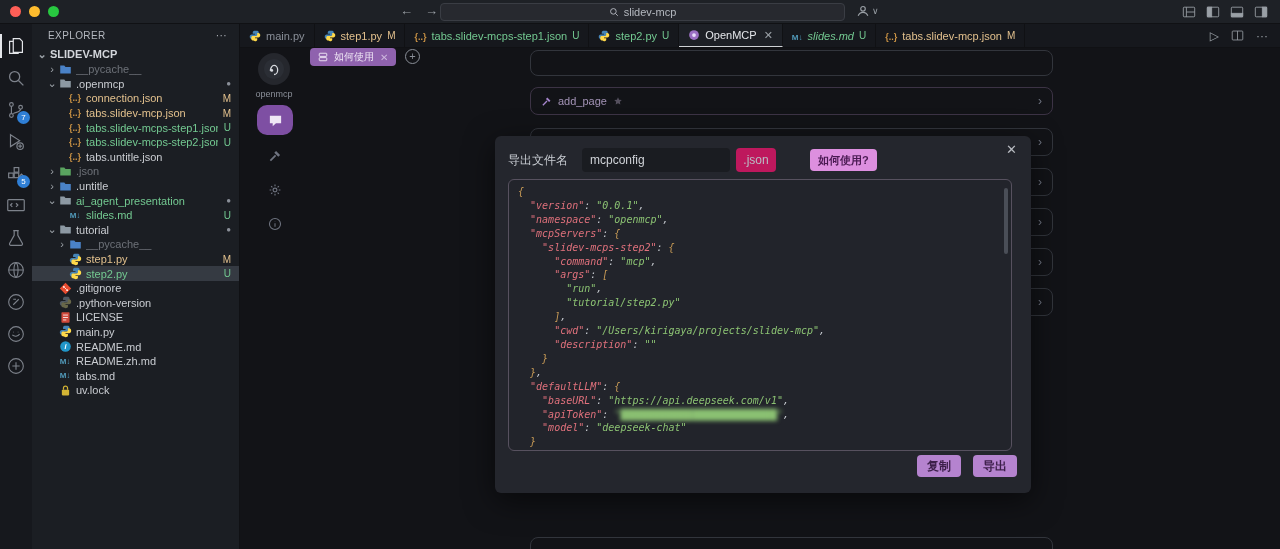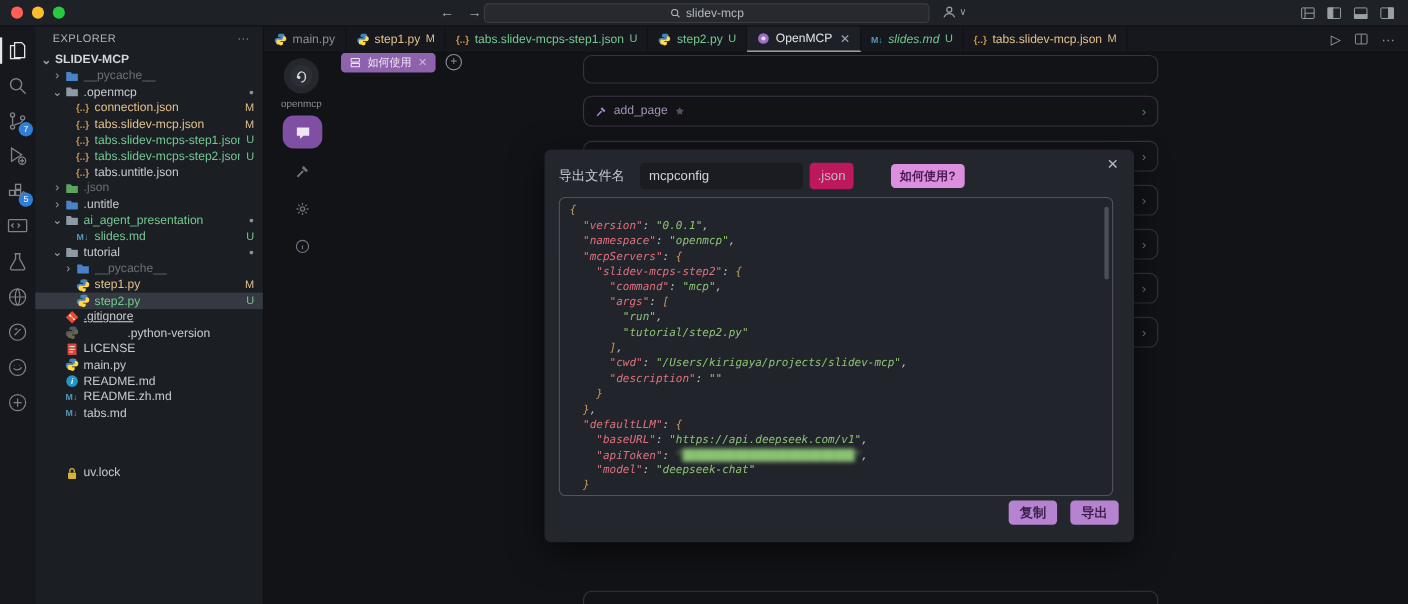--- a/index.html
+++ b/index.html
@@ -351,33 +351,33 @@
           <span class="tree-caret"></span>
           <span class="tree-icon">
             <svg viewBox="0 0 16 16">
               <path d="M8 1C6 1 5 1.8 5 3v2h3v1H3.5C2 6 1 7.3 1 9s1 3 2.5 3H5v-2c0-1.4 1.2-2 2.5-2H11c1.2 0 2-.8 2-2V3c0-1.2-1-2-3-2z" fill="#4584b6"></path>
               <path d="M8 15c2 0 3-.8 3-2v-2H8v-1h4.5c1.5 0 2.5-1.3 2.5-3s-1-3-2.5-3H11v2c0 1.4-1.2 2-2.5 2H5c-1.2 0-2 .8-2 2v2c0 1.2 1 2 3 2z" fill="#ffd94a"></path>
             </svg>
           </span>
           <span class="tree-label c-untracked">step2.py</span>
           <span class="tree-badge b-U">U</span>
         </div>
-        <div class="tree-row" style="padding-left: 14px; text-decoration: underline;">
+        <div class="tree-row" style="padding-left: 14px;">
           <span class="tree-caret"></span>
           <span class="tree-icon">
             <svg viewBox="0 0 16 16">
               <path fill="#e84d31" d="M8 1l7 7-7 7-7-7z"></path>
               <circle cx="6" cy="6" r="1.1" fill="#fff"></circle>
               <circle cx="10" cy="10" r="1.1" fill="#fff"></circle>
               <path d="M6.8 6.8l2.4 2.4" stroke="#fff" stroke-width="1"></path>
             </svg>
           </span>
           <span class="tree-label c-normal">.gitignore</span>
         </div>
-        <div class="tree-row" style="padding-left: 14px; text-align: center;">
+        <div class="tree-row" style="padding-left: 14px;">
           <span class="tree-caret"></span>
           <span class="tree-icon">
             <svg viewBox="0 0 16 16" opacity="0.55">
               <path d="M8 1C6 1 5 1.8 5 3v2h3v1H3.5C2 6 1 7.3 1 9s1 3 2.5 3H5v-2c0-1.4 1.2-2 2.5-2H11c1.2 0 2-.8 2-2V3c0-1.2-1-2-3-2z" fill="#7d8a96"></path>
               <path d="M8 15c2 0 3-.8 3-2v-2H8v-1h4.5c1.5 0 2.5-1.3 2.5-3s-1-3-2.5-3H11v2c0 1.4-1.2 2-2.5 2H5c-1.2 0-2 .8-2 2v2c0 1.2 1 2 3 2z" fill="#a8a468"></path>
             </svg>
           </span>
           <span class="tree-label c-normal">.python-version</span>
         </div>
         <div class="tree-row" style="padding-left: 14px;">
@@ -417,21 +417,21 @@
           </span>
           <span class="tree-label c-normal">README.zh.md</span>
         </div>
         <div class="tree-row" style="padding-left: 14px;">
           <span class="tree-caret"></span>
           <span class="tree-icon">
             <span style="color:#519aba;font-weight:bold;font-size:8px">M↓</span>
           </span>
           <span class="tree-label c-normal">tabs.md</span>
         </div>
-        <div class="tree-row" style="padding-left: 14px; margin-top: 40px;">
+        <div class="tree-row" style="padding-left: 14px;">
           <span class="tree-caret"></span>
           <span class="tree-icon">
             <svg viewBox="0 0 16 16">
               <rect x="3.5" y="7" width="9" height="7" rx="1" fill="#d3b434"></rect>
               <path d="M5.5 7V5a2.5 2.5 0 015 0v2" stroke="#d3b434" fill="none" stroke-width="1.5"></path>
             </svg>
           </span>
           <span class="tree-label c-normal">uv.lock</span>
         </div>
       </div>

